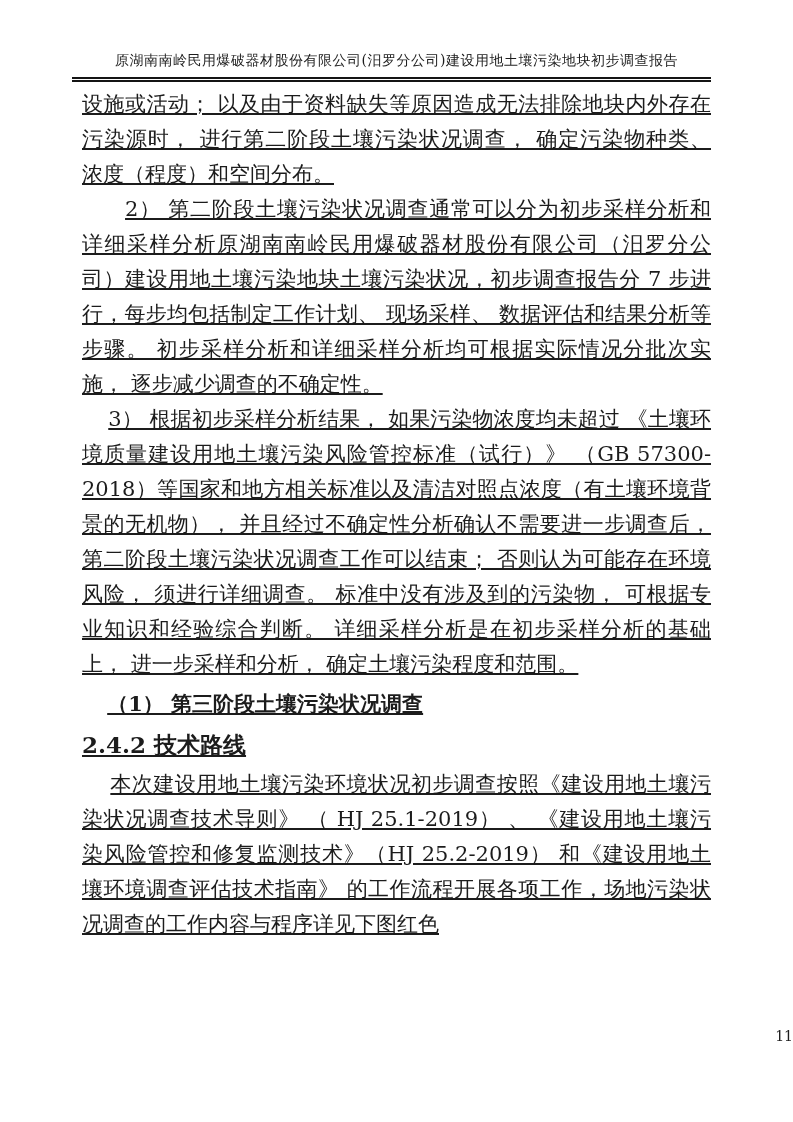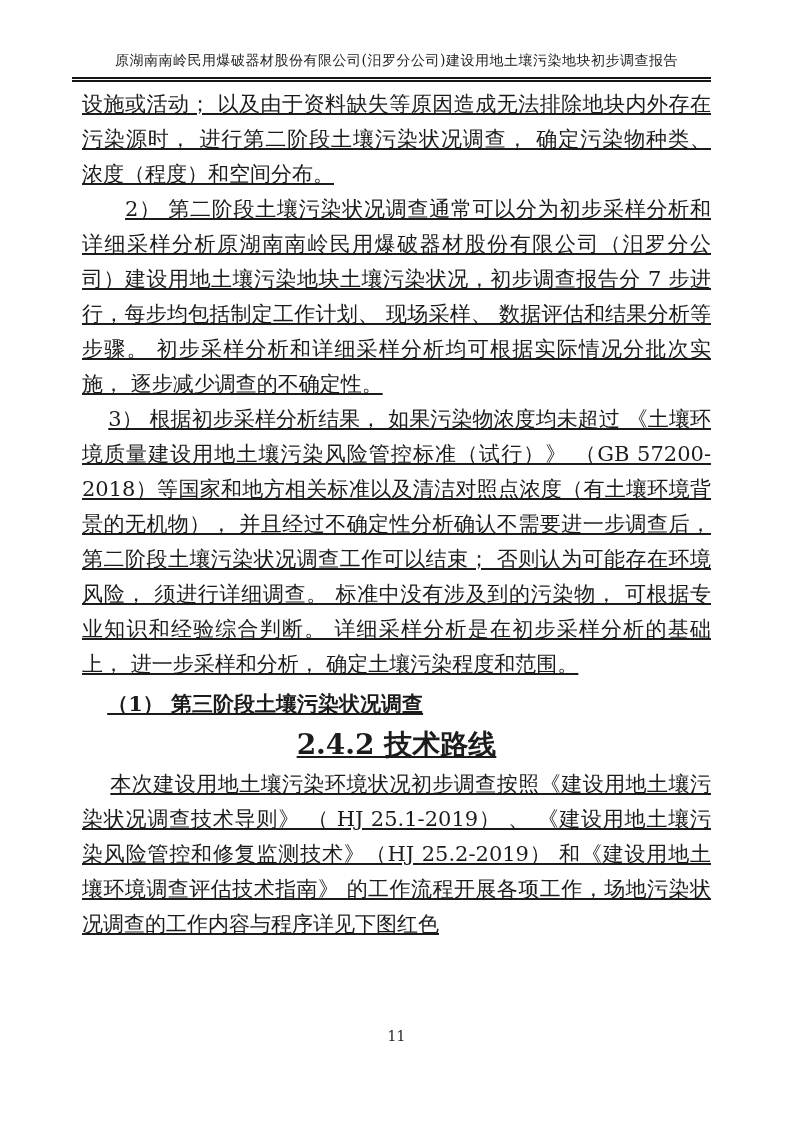--- a/index.html
+++ b/index.html
@@ -43,44 +43,44 @@
   .indent-095  { text-indent:0.95em; }
   .indent-135  { text-indent:1.35em; }
   .h3 {
     font-size:21px; line-height:35px;
     font-weight:bold;
     margin:4px 0 2px 0;
     padding-left:1.2em;
     text-align:left;
   }
   .h2 {
-    font-size:28px; line-height:37px;
+    font-size:23px; line-height:37px;
     font-weight:bold;
     margin:5px 0 4px 0;
-    text-align:center;
+    text-align:left;
   }
   
   .footer {
     position:absolute; top:1027px; left:0; width:100%;
-    text-align:center;
+    text-align:right;
     font-size:14px; line-height:18px;
   }
 </style>
 </head>
 <body>
 
 <div class="page">
 
   <div class="header-title">原湖南南岭民用爆破器材股份有限公司(汨罗分公司)建设用地土壤污染地块初步调查报告</div>
   <div class="header-rule"></div>
 
   <div class="content">
     <p class="no-indent">设施或活动； 以及由于资料缺失等原因造成无法排除地块内外存在污染源时， 进行第二阶段土壤污染状况调查， 确定污染物种类、 浓度（程度）和空间分布。</p>
     <p class="indent-2">2） 第二阶段土壤污染状况调查通常可以分为初步采样分析和详细采样分析原湖南南岭民用爆破器材股份有限公司（汨罗分公司）建设用地土壤污染地块土壤污染状况，初步调查报告分 7 步进行，每步均包括制定工作计划、 现场采样、 数据评估和结果分析等步骤。 初步采样分析和详细采样分析均可根据实际情况分批次实施， 逐步减少调查的不确定性。</p>
-    <p class="indent-125">3） 根据初步采样分析结果， 如果污染物浓度均未超过 《土壤环境质量建设用地土壤污染风险管控标准（试行）》 （GB 57200-2018）等国家和地方相关标准以及清洁对照点浓度（有土壤环境背景的无机物）， 并且经过不确定性分析确认不需要进一步调查后，第二阶段土壤污染状况调查工作可以结束； 否则认为可能存在环境风险， 须进行详细调查。 标准中没有涉及到的污染物， 可根据专业知识和经验综合判断。 详细采样分析是在初步采样分析的基础上， 进一步采样和分析， 确定土壤污染程度和范围。</p>
+    <p class="indent-125">3） 根据初步采样分析结果， 如果污染物浓度均未超过 《土壤环境质量建设用地土壤污染风险管控标准（试行）》 （GB 57300-2018）等国家和地方相关标准以及清洁对照点浓度（有土壤环境背景的无机物）， 并且经过不确定性分析确认不需要进一步调查后，第二阶段土壤污染状况调查工作可以结束； 否则认为可能存在环境风险， 须进行详细调查。 标准中没有涉及到的污染物， 可根据专业知识和经验综合判断。 详细采样分析是在初步采样分析的基础上， 进一步采样和分析， 确定土壤污染程度和范围。</p>
     <h3 class="h3">（1） 第三阶段土壤污染状况调查</h3>
     <h2 class="h2">2.4.2 技术路线</h2>
     <p class="indent-135">本次建设用地土壤污染环境状况初步调查按照《建设用地土壤污染状况调查技术导则》 （ HJ 25.1-2019） 、 《建设用地土壤污染风险管控和修复监测技术》（HJ 25.2-2019） 和《建设用地土壤环境调查评估技术指南》 的工作流程开展各项工作，场地污染状况调查的工作内容与程序详见下图红色</p>
   </div>
 
   <div class="footer">
     <span>11</span>
   </div>
 
 </div>

